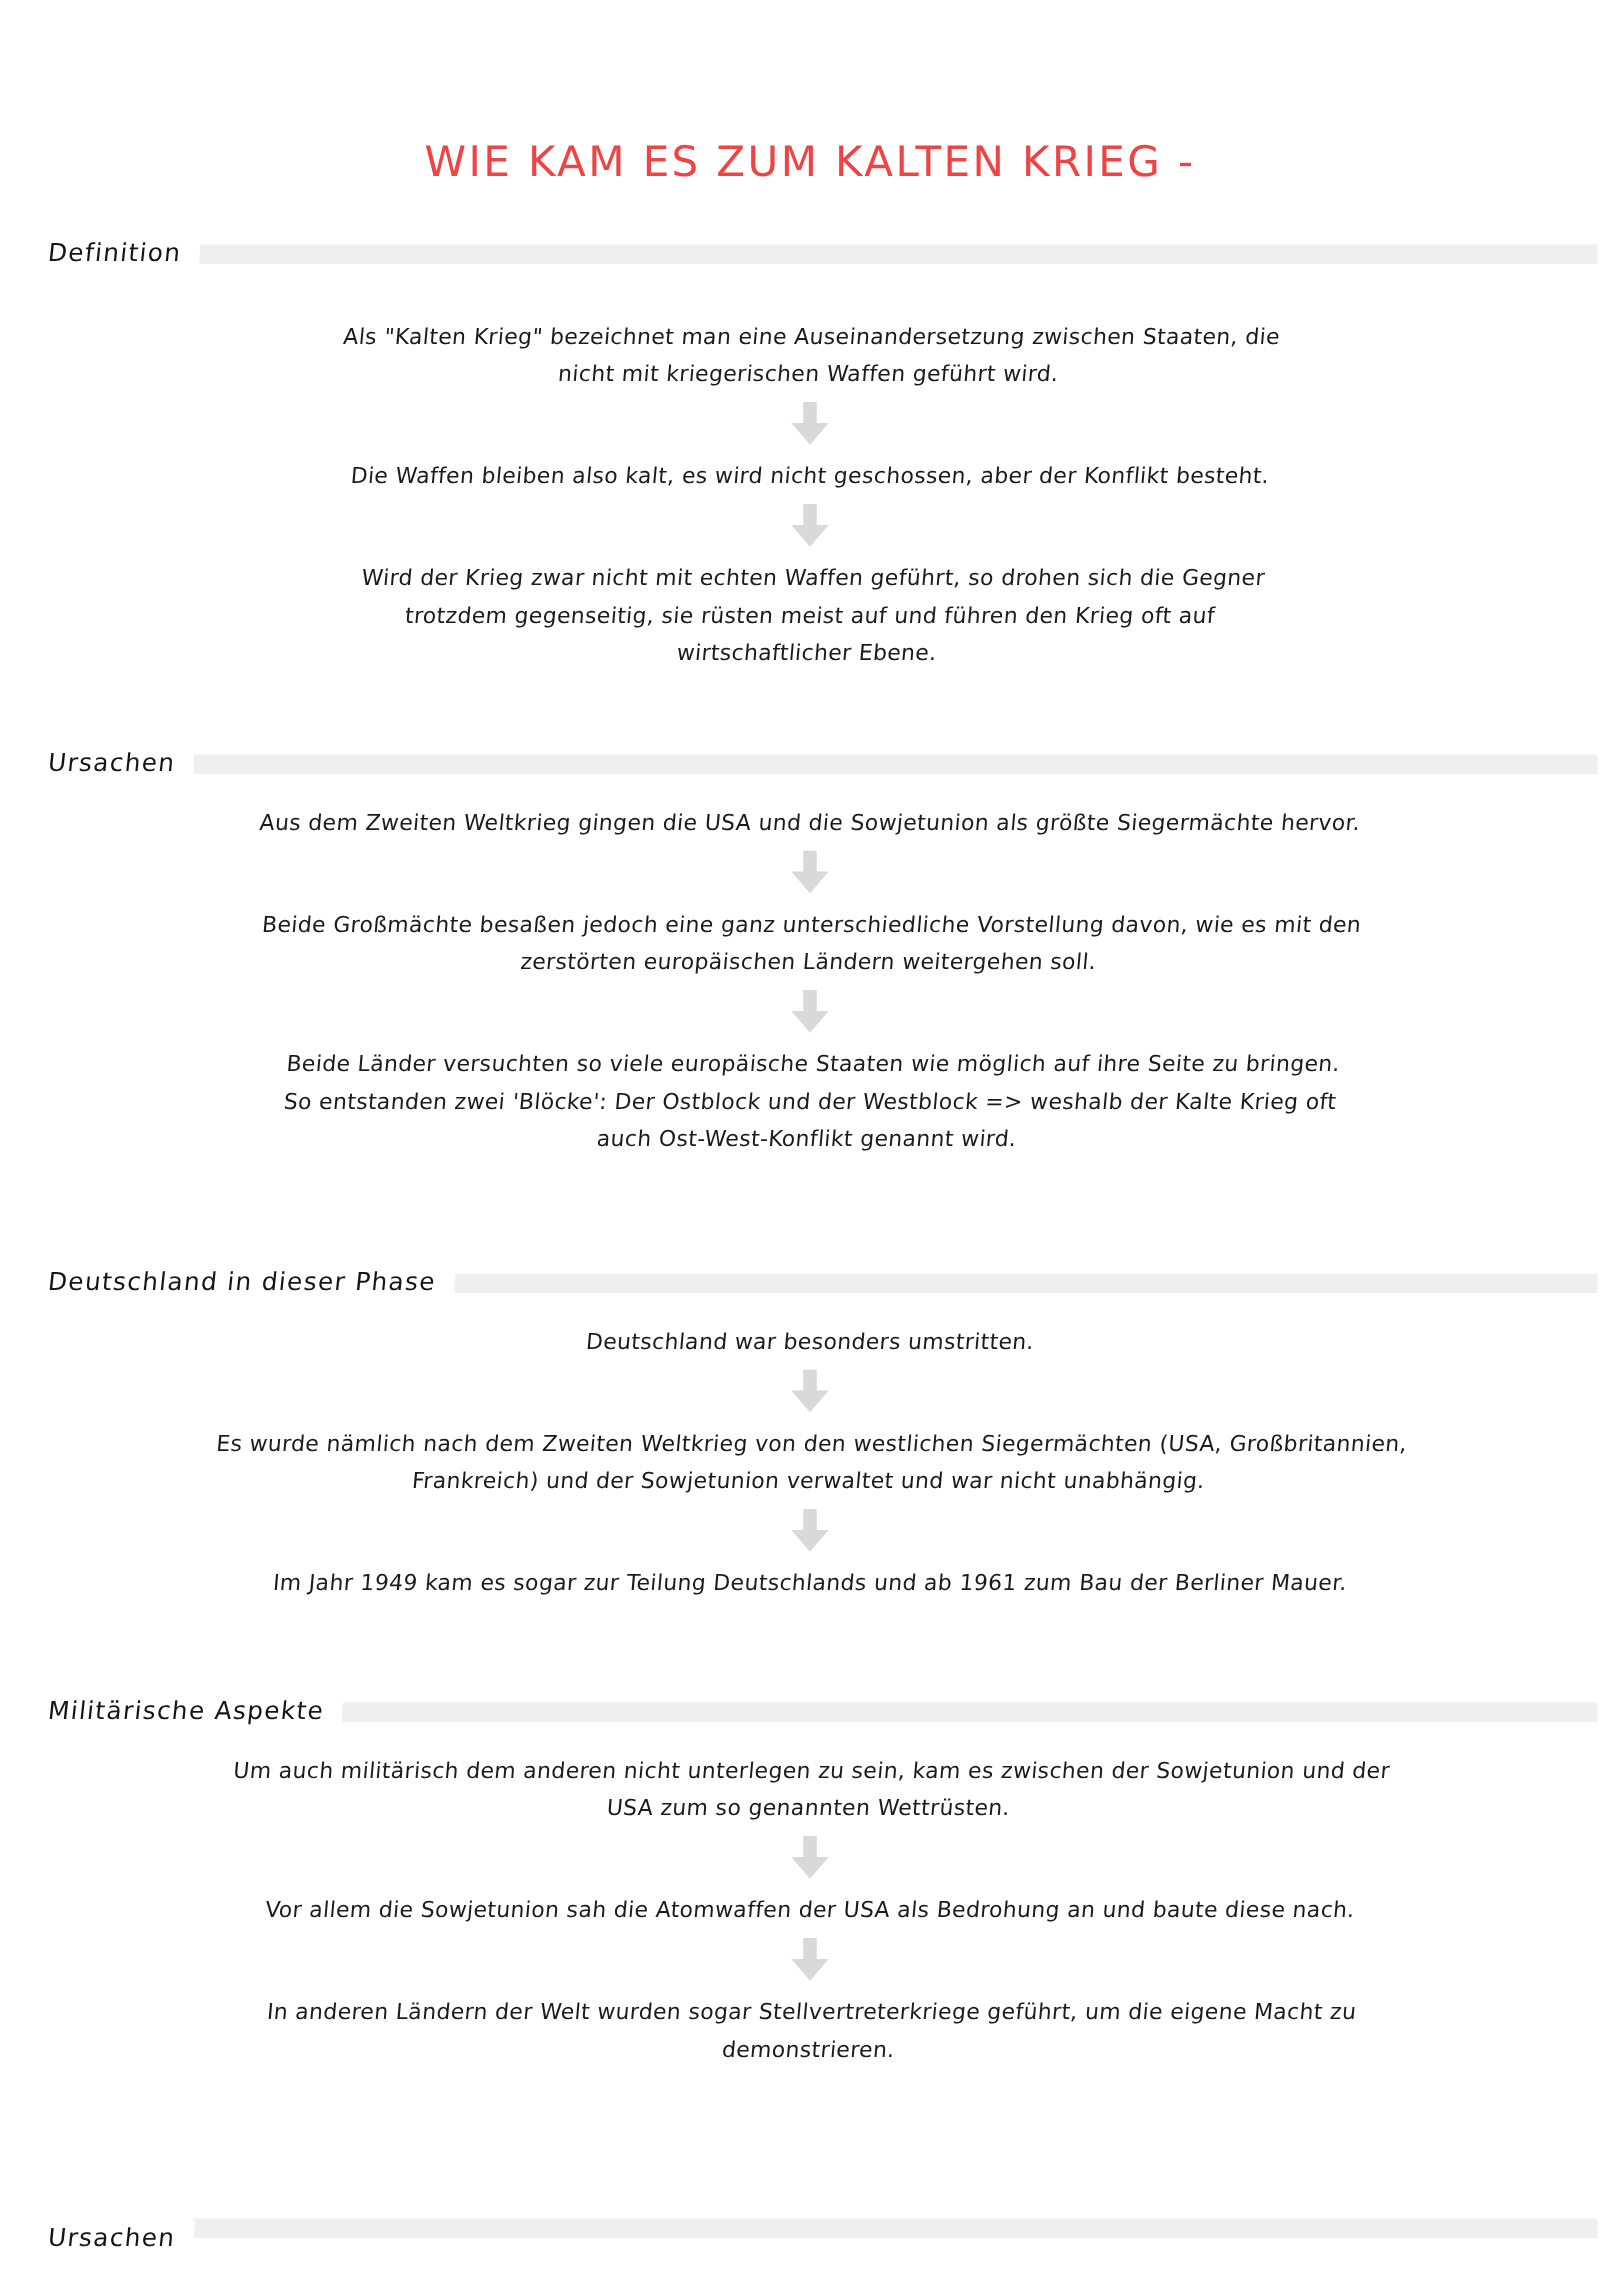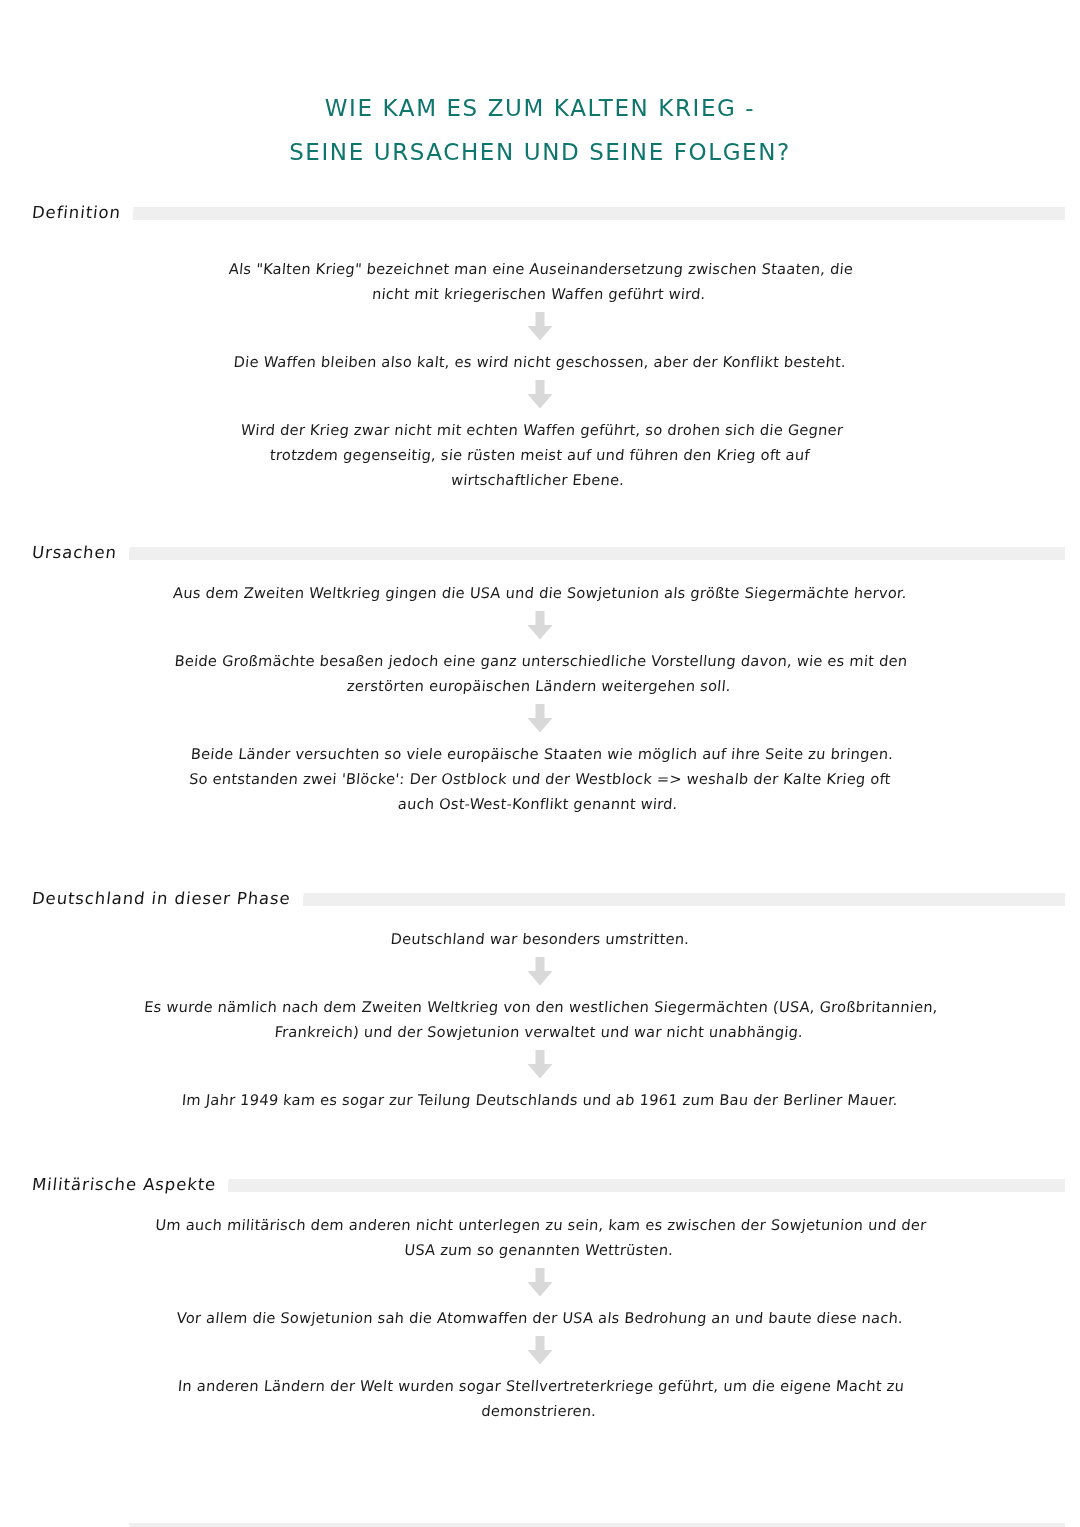--- a/index.html
+++ b/index.html
@@ -26,24 +26,24 @@
     padding: 0;
   }
 
   
   .doc-title {
     margin: 0;
     padding-top: 86px;
     text-align: center;
     font-family: "DejaVu Sans", sans-serif;
     font-weight: 400;
-    font-size: 23px;
+    font-size: 28px;
     line-height: 44px;
     letter-spacing: 1.6px;
-    color: #0f766e;
+    color: #ef4444;
     font-stretch: normal;
   }
   .doc-title .tline {
     display: block;
     white-space: nowrap;
   }
 
   
   .section-head {
     position: relative;
@@ -104,21 +104,20 @@
     display: block;
   }
 </style>
 </head>
 <body>
 
 <div class="page">
 
   <h1 class="doc-title">
     <span class="tline">WIE KAM ES ZUM KALTEN KRIEG -</span>
-    <span class="tline">SEINE URSACHEN UND SEINE FOLGEN?</span>
   </h1>
 
   <div id="sections-root">
       <div class="section-head" style="margin-top: 26px;">
         <span class="section-label">Definition</span>
         <span class="section-bar" style="background: rgb(239, 239, 239);"></span>
       </div>
       <div class="block" style="margin-top: 30px;">
         <span class="ln">Als "Kalten Krieg" bezeichnet man eine Auseinandersetzung zwischen Staaten, die</span>
         <span class="ln">nicht mit kriegerischen Waffen geführt wird.</span>

